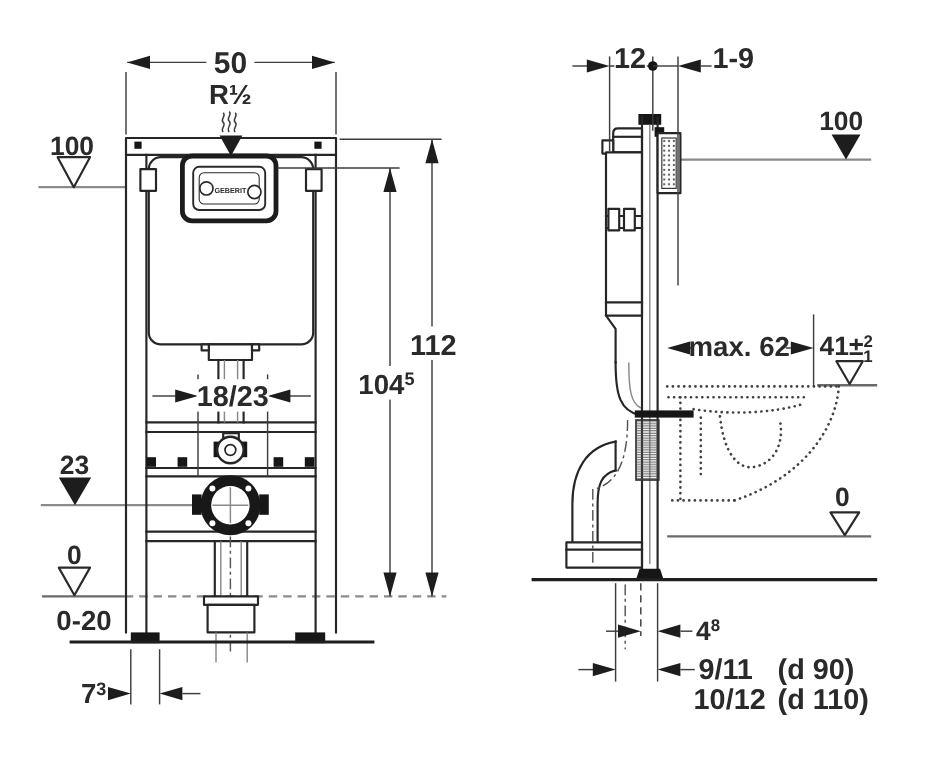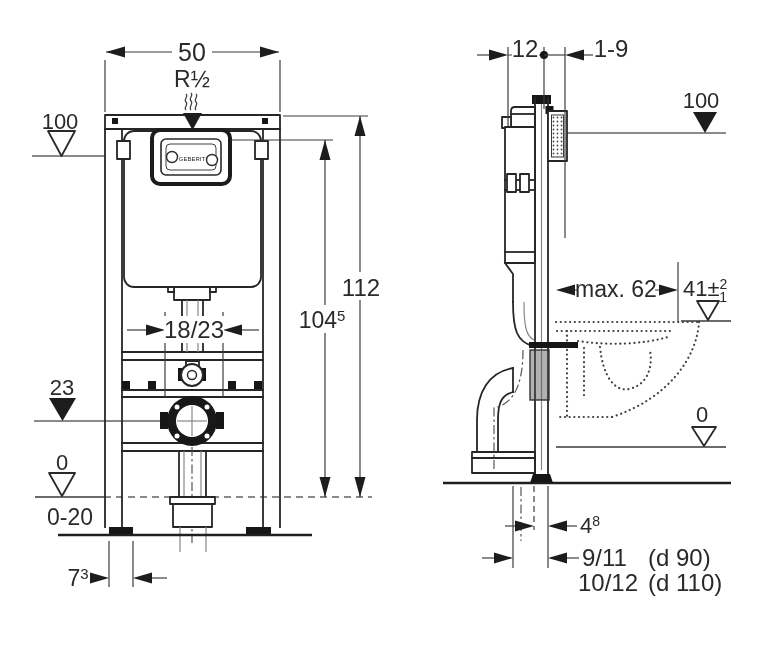--- a/index.html
+++ b/index.html
@@ -1,16 +1,16 @@
 <!DOCTYPE html>
 <html><head>
 <meta charset="utf-8">
 <style>
   html,body{margin:0;padding:0;background:#ffffff;}
-  .page{width:780px;height:650px;background:#fff;position:relative;overflow:hidden;}
+  .page{width:780px;height:650px;background:#fff;position:relative;overflow:hidden;font-weight:bold;}
   .t{font-family:"Liberation Sans","DejaVu Sans",sans-serif;fill:#2a2a2a;}
   .ol{stroke:#262626;fill:none;stroke-width:1.8;stroke-linejoin:round;stroke-linecap:square;}
   .ol2{stroke:#262626;fill:#ffffff;stroke-width:1.8;stroke-linejoin:round;}
   .thin{stroke:#3d3d3d;stroke-width:1.2;fill:none;}
   .lvl{stroke:#8a8a8a;stroke-width:1.8;fill:none;}
   .lvl2{stroke:#6a6a6a;stroke-width:2;fill:none;}
   .fillk{fill:#161616;stroke:none;}
   .arr{fill:#1d1d1d;stroke:none;}
   .otri{fill:#ffffff;stroke:#2a2a2a;stroke-width:1.8;stroke-linejoin:round;}
   .wbg{fill:#ffffff;stroke:none;}

